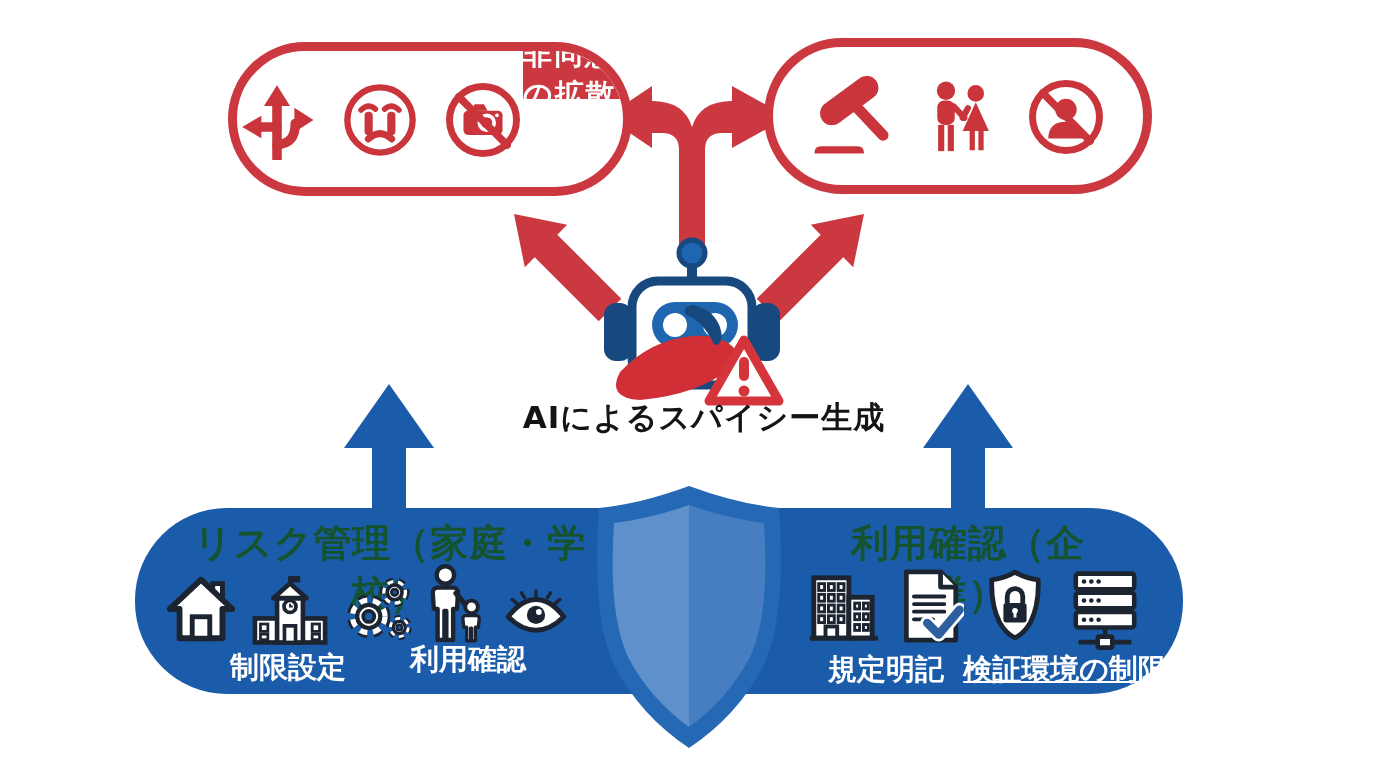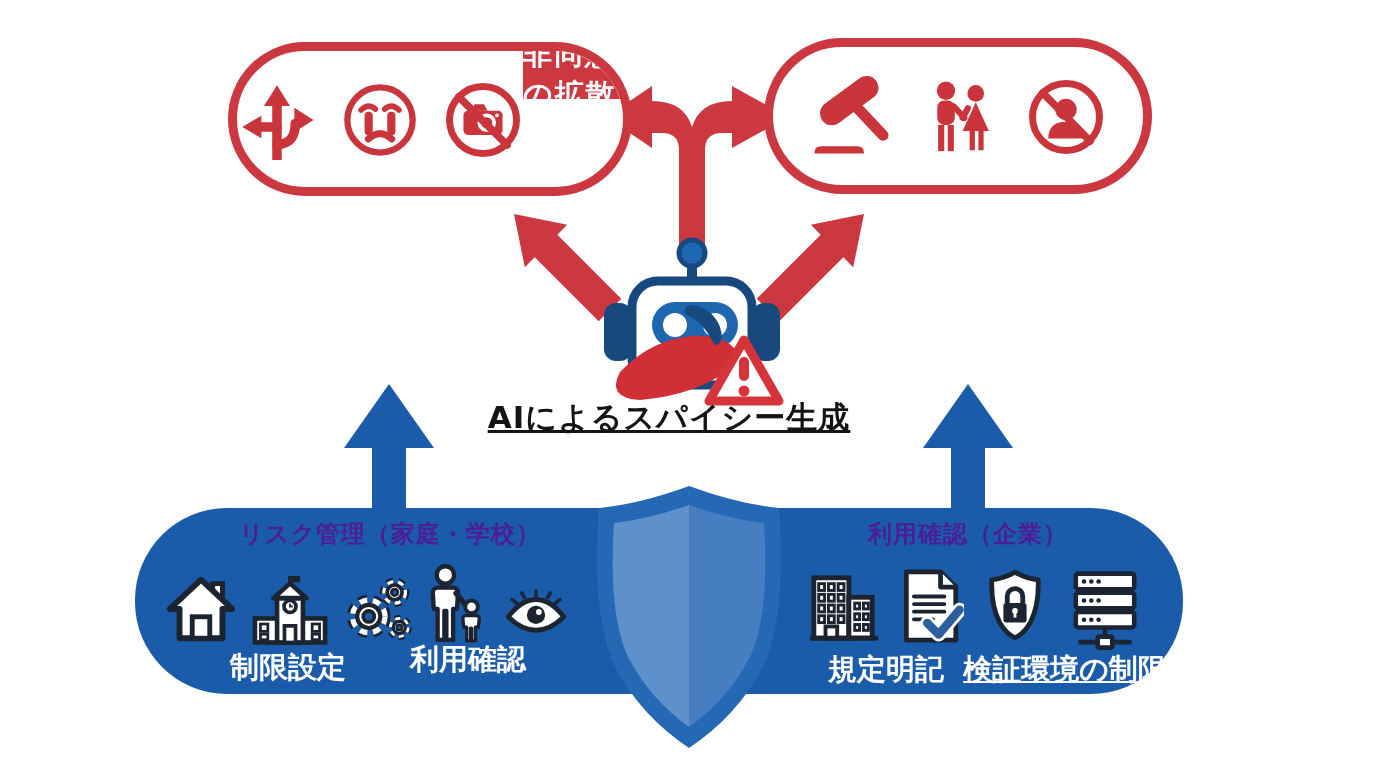--- a/index.html
+++ b/index.html
@@ -12,23 +12,23 @@
   .banner{position:absolute;left:135px;top:508px;width:1048px;height:186px;
           background:var(--blue);border-radius:92px;z-index:1;}
   .overlay{position:absolute;left:0;top:0;width:1376px;height:768px;z-index:2;}
   .pill{position:absolute;border:9px solid var(--red);border-radius:84px;background:#fff;
         box-sizing:border-box;display:flex;flex-direction:row;overflow:hidden;z-index:3;}
   .pill-left{left:228px;top:42px;width:404px;height:154px;}
   .pill-right{left:764px;top:38px;width:388px;height:156px;}
   .pill-icons{flex:1;display:flex;align-items:center;justify-content:center;gap:24px;padding-top:2px;}
   .pill-band{height:48px;background:var(--red);color:#fff;font-weight:bold;font-size:29px;
              display:flex;align-items:center;justify-content:center;letter-spacing:2px;}
-  .center-title{position:absolute;left:385px;top:398px;width:568px;text-align:center;z-index:4;
-                font-size:31px;font-weight:800;color:#141414;line-height:38px;letter-spacing:1px;text-decoration:underline;}
-  .hdr{position:absolute;color:#4c1d95;font-weight:bold;font-size:24px;letter-spacing:1px;
+  .center-title{position:absolute;left:420px;top:398px;width:568px;text-align:center;z-index:4;
+                font-size:31px;font-weight:800;color:#141414;line-height:38px;letter-spacing:1px;}
+  .hdr{position:absolute;color:#14532d;font-weight:bold;font-size:38px;letter-spacing:1px;
        text-align:center;z-index:4;}
   .hdr-left{left:190px;top:518px;width:400px;}
   .hdr-right{left:818px;top:518px;width:300px;}
   .caption{position:absolute;color:#fff;font-weight:bold;font-size:29px;text-align:center;z-index:4;}
   .cap0{left:228px;top:648px;width:120px;}
   .cap1{left:408px;top:640px;width:120px;}
   .cap2{left:826px;top:650px;width:120px;font-family:Liberation Mono, monospace;}
   .cap3{left:960px;top:650px;width:210px;text-decoration:underline;}
   .bicon{position:absolute;z-index:4;}
 </style>

